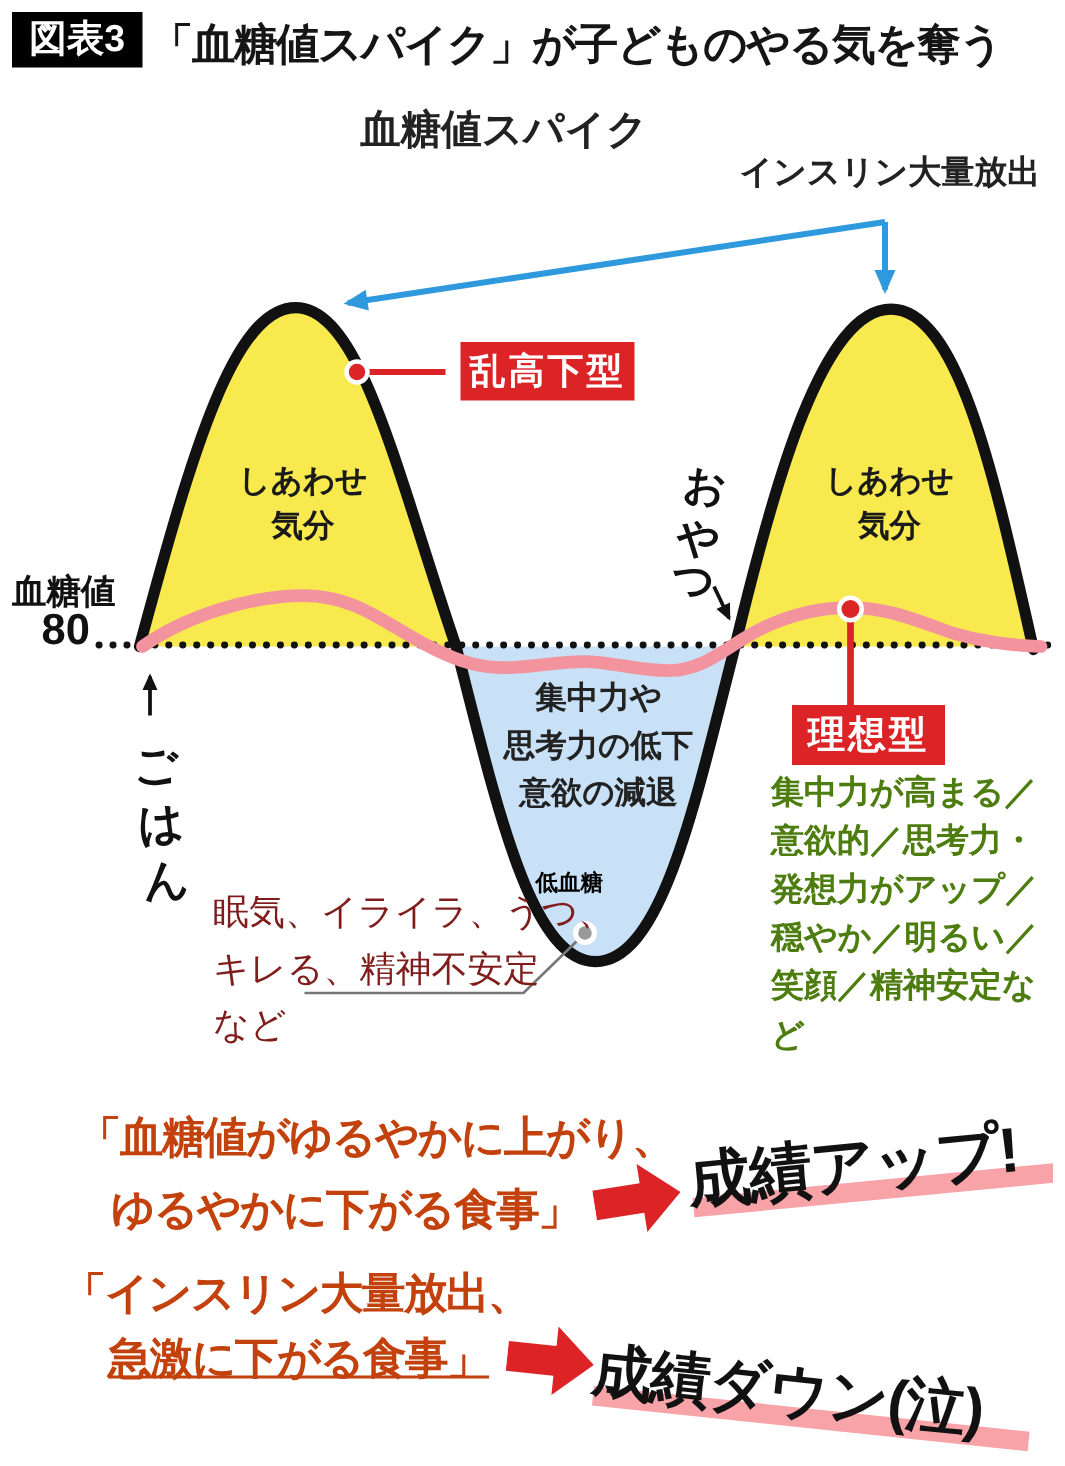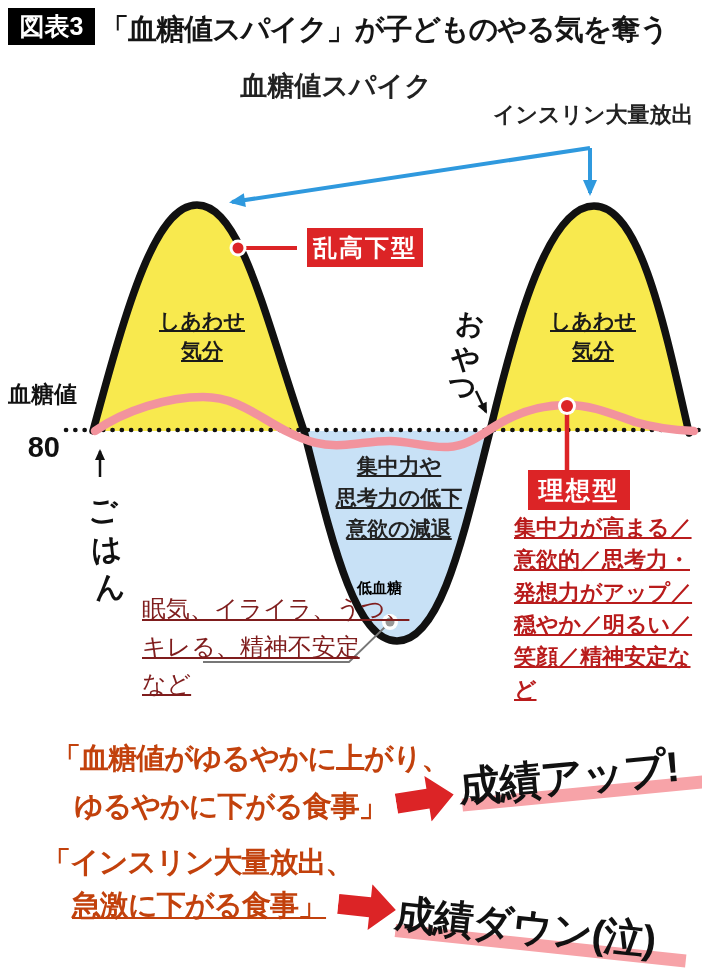--- a/index.html
+++ b/index.html
@@ -2,47 +2,47 @@
 <html><head>
 <meta charset="utf-8">
 <style>
   * { margin:0; padding:0; box-sizing:border-box; }
   html,body { background:#fff; }
   .page {
     position:relative; width:702px; height:977px; background:#fff;
     font-family:"Liberation Sans", sans-serif; color:#111; overflow:hidden;padding-left:44px;
   }
   .abs { position:absolute; }
-  .pre { white-space:pre-line;text-decoration:underline; }
+  .pre { white-space:pre-line; }
 
   
   .figure-badge { left:8px; top:8px; width:87px; height:37px; background:#000; color:#fff;
     font-size:25px; font-weight:800; line-height:37px; text-align:center; }
   .page-title { left:100px; top:10px; font-size:29px; font-weight:800; letter-spacing:-1px; color:#151515; }
   .chart-title { left:0; top:68px; width:672px; text-align:center; font-size:27px; font-weight:800; color:#222; }
 
   
   .insulin-label { left:493px; top:100px; font-size:22px; font-weight:800; color:#222; }
   .axis-label { left:8px; top:379px; font-size:23px; font-weight:800; }
-  .axis-value { left:18px; top:404px; width:42px; text-align:right; font-size:29px; font-weight:800;margin-top:27px; }
+  .axis-value { left:18px; top:404px; width:42px; text-align:right; font-size:29px; font-weight:800; }
   .gohan { left:84px; top:480px; writing-mode:vertical-rl; font-size:30px; font-weight:800;
     transform:rotate(-5deg); letter-spacing:2px; }
   .oyatsu { left:448px; top:292px; writing-mode:vertical-rl; font-size:28px; font-weight:800;
     transform:rotate(7deg); letter-spacing:3px; }
   .happy { width:124px; text-align:center; font-size:21px; font-weight:800; line-height:1.45; color:#1a1a1a; }
   .happy-left { left:140px; top:306px; }
   .happy-right { left:531px; top:306px; }
   .red-badge { background:#DC2426; color:#fff; text-align:center; font-weight:800;margin-left:12px; }
   .spike-badge { left:295px; top:228px; width:116px; height:39px; font-size:24px; line-height:39px; letter-spacing:2px; }
   .ideal-badge { left:516px; top:470px; width:102px; height:40px; font-size:25px; line-height:40px; letter-spacing:2px; }
   .valley-text { left:314px; top:450px; width:170px; text-align:center; font-size:21px; font-weight:800;
     line-height:1.5; color:#222; }
   .hypo-label { left:357px; top:579px; font-size:15px; font-weight:800; color:#000000; }
   .symptoms { left:142px; top:590px; font-size:24px; font-weight:500; line-height:1.57; color:#7f1d1d; }
-  .ideal-desc { left:514px; top:512px; font-size:22px; font-weight:600; line-height:1.47; color:#b91c1c; }
+  .ideal-desc { left:514px; top:512px; font-size:22px; font-weight:600; line-height:1.47; color:#4d7c0f; }
 
   
   .stmt { font-size:29px; font-weight:800; letter-spacing:-1px; color:#c2410c; }
   .s1l1 { left:52px; top:739px; }
   .s1l2 { left:74px; top:787px; }
   .s2l1 { left:42px; top:843px; }
   .s2l2 { left:72px; top:886px;text-decoration:underline; }
   .result-arrow { width:60px; height:46px; }
   .arrow1 { left:396px; top:776px; transform:rotate(-9deg); }
   .arrow2 { left:338px; top:884px; transform:rotate(6deg); }

